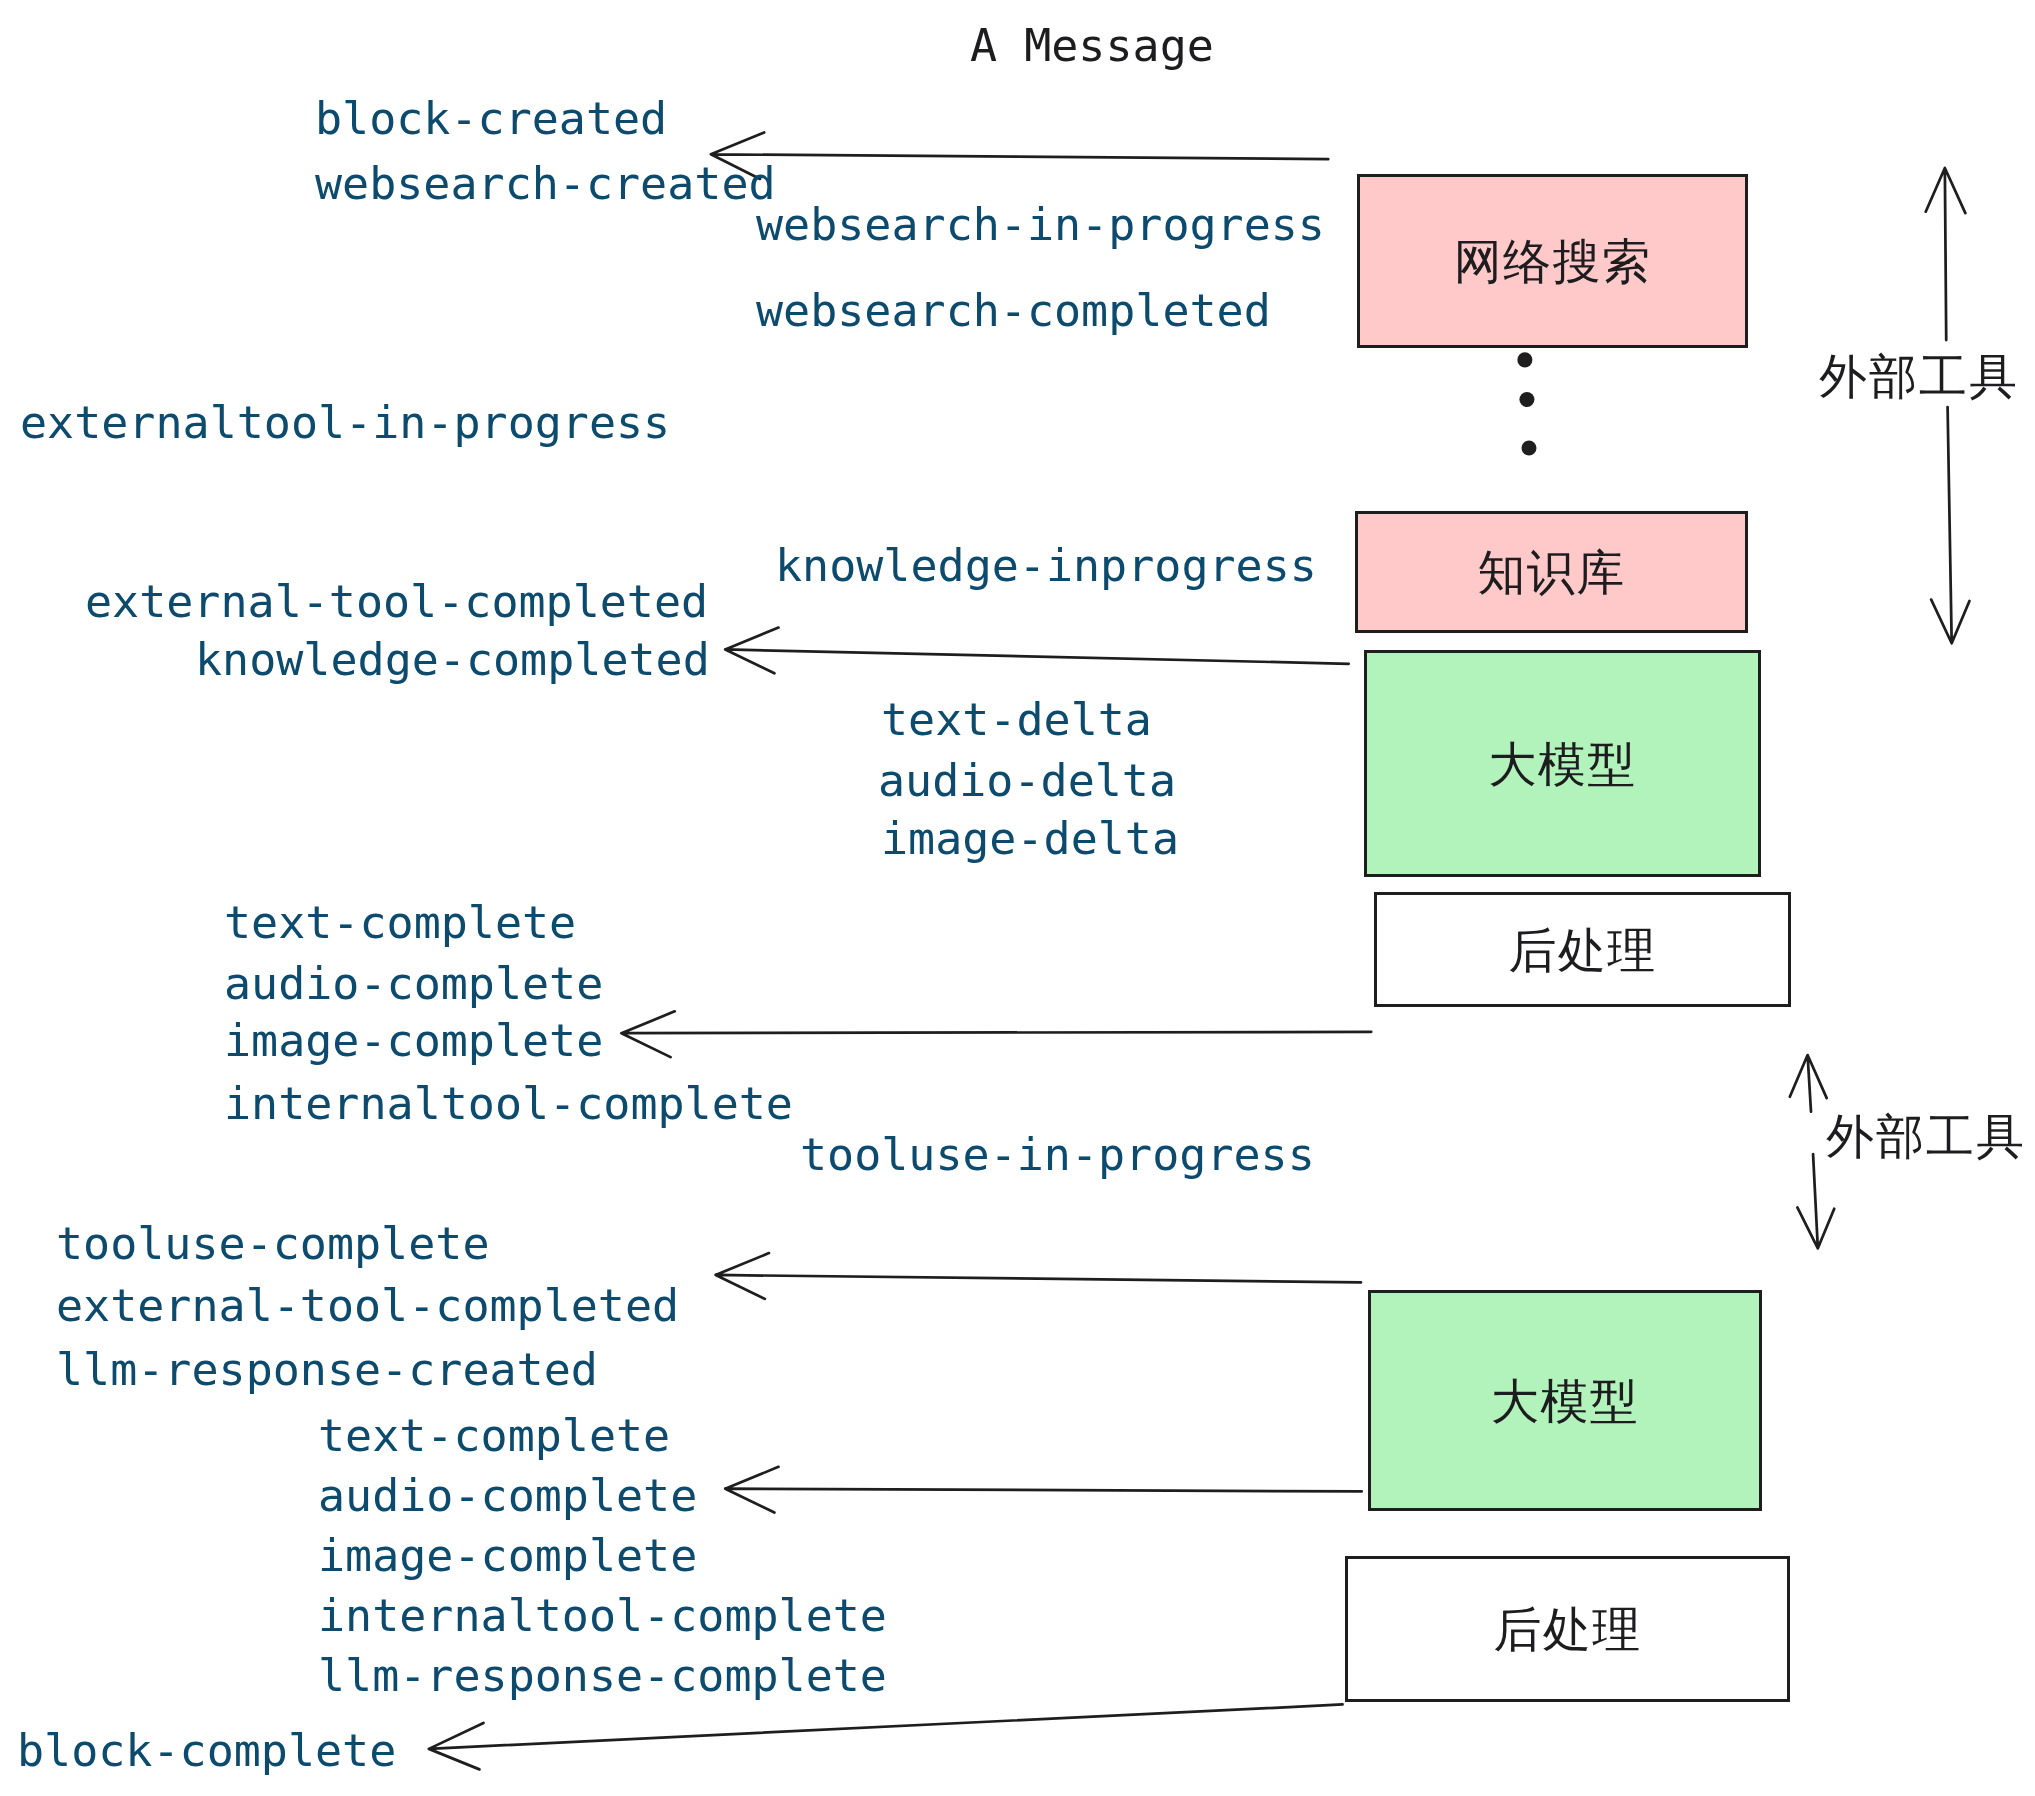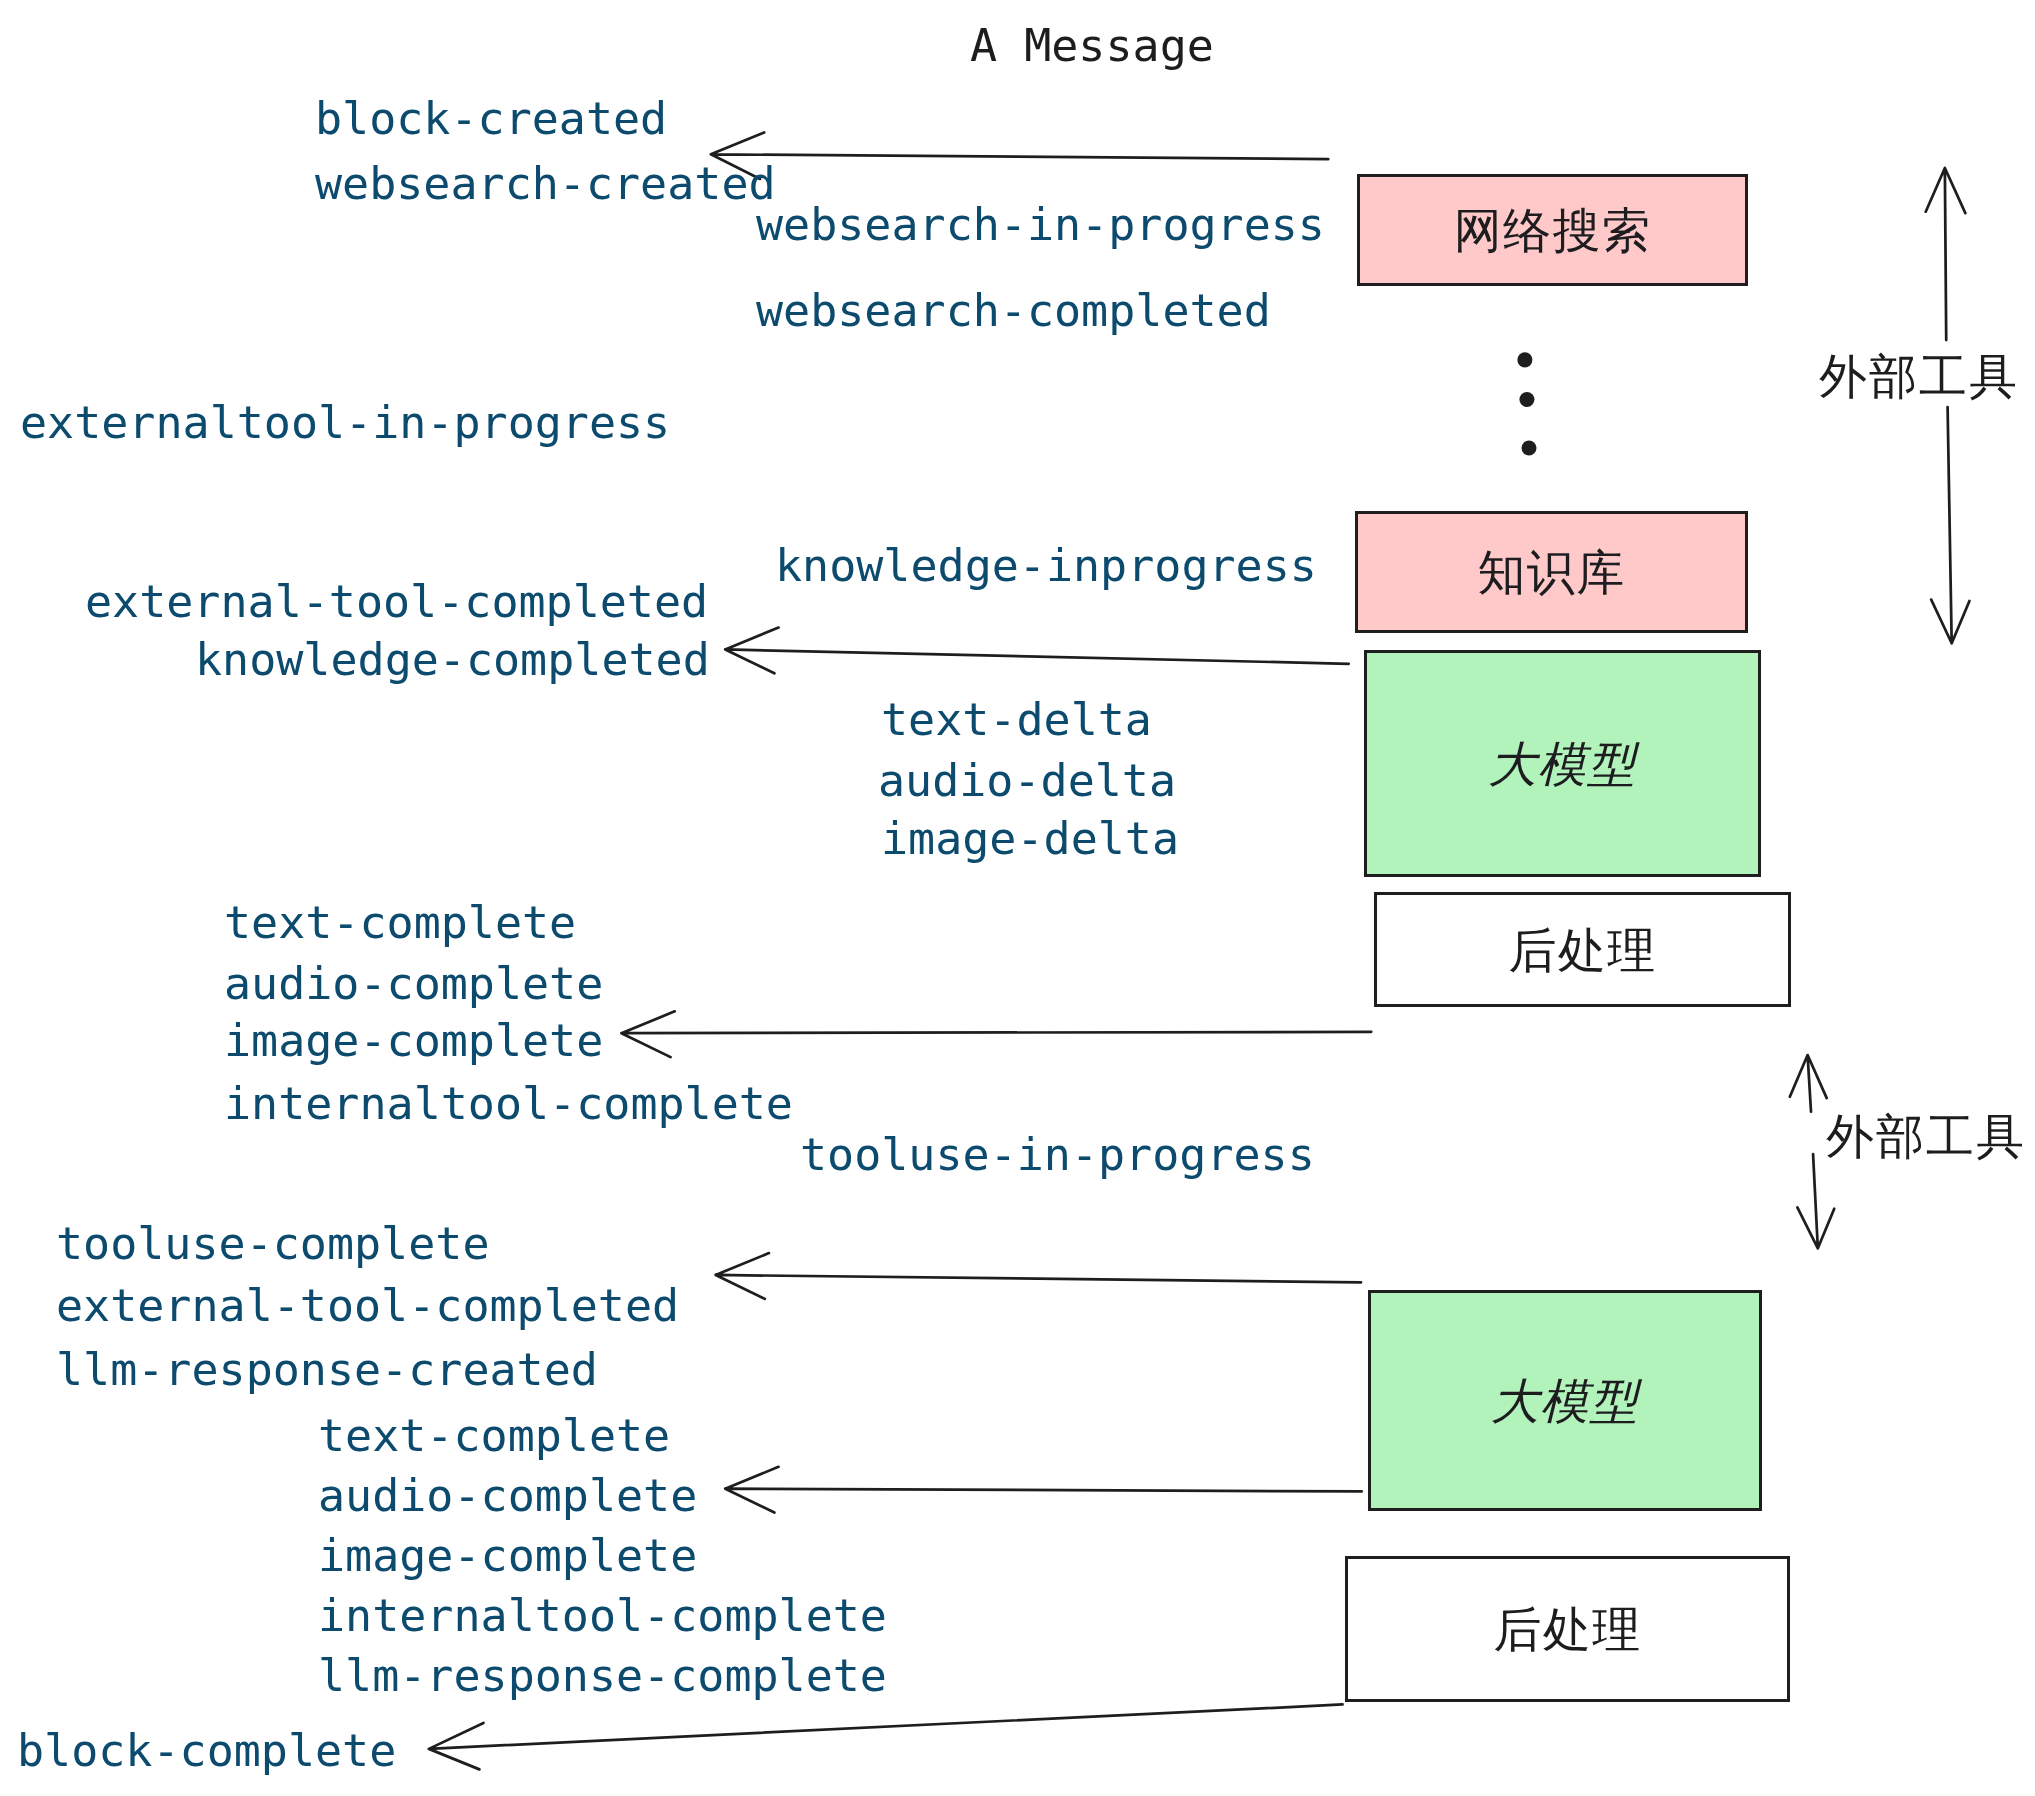--- a/index.html
+++ b/index.html
@@ -23,21 +23,21 @@
     font:45px/1.05 "DejaVu Sans Mono",monospace;
     color:#0c4a6e;white-space:pre;
   }
   .box{
     position:absolute;
     box-sizing:border-box;
     border:3.4px solid #1e1e1e;
     display:flex;align-items:center;justify-content:center;
   }
   .box.pink{background:#FFC9C9;}
-  .box.green{background:#B2F2BB;font-style:italic;}
+  .box.green{background:#B2F2BB;}
   .box.yellow{background:#FFEC99;}
   .box.white{background:#FFFFFF;}
   .cjk{
     font-family:"DejaVu Sans","Liberation Sans",sans-serif;
     font-size:48px;line-height:1;letter-spacing:1.4px;
     color:#1d1d20;white-space:pre;
   }
   .mono-label{
     font:45px/1 "DejaVu Sans Mono",monospace;
     color:#1d1d20;white-space:pre;
@@ -68,21 +68,21 @@
     </g>
     <g fill="#1e1e1e" stroke="none">
       <circle cx="2233" cy="527" r="11"></circle>
       <circle cx="2236" cy="585" r="11"></circle>
       <circle cx="2239" cy="656" r="11"></circle>
     </g>
   </svg>
 
   <div class="title" style="left:970px;top:46px">A Message</div>
 
-  <div class="box pink" style="left:1357px;top:174px;width:391px;height:112px">
+  <div class="box pink" style="left:1357px;top:174px;width:391px;height:174px">
     <span class="cjk">网络搜索</span>
   </div>
   <div class="box pink" style="left:1355px;top:511px;width:393px;height:122px">
     <span class="cjk">知识库</span>
   </div>
   <div class="box green" style="left:1364px;top:650px;width:397px;height:227px">
     <span class="cjk">大模型</span>
   </div>
   <div class="box white" style="left:1374px;top:892px;width:417px;height:115px">
     <span class="cjk">后处理</span>

